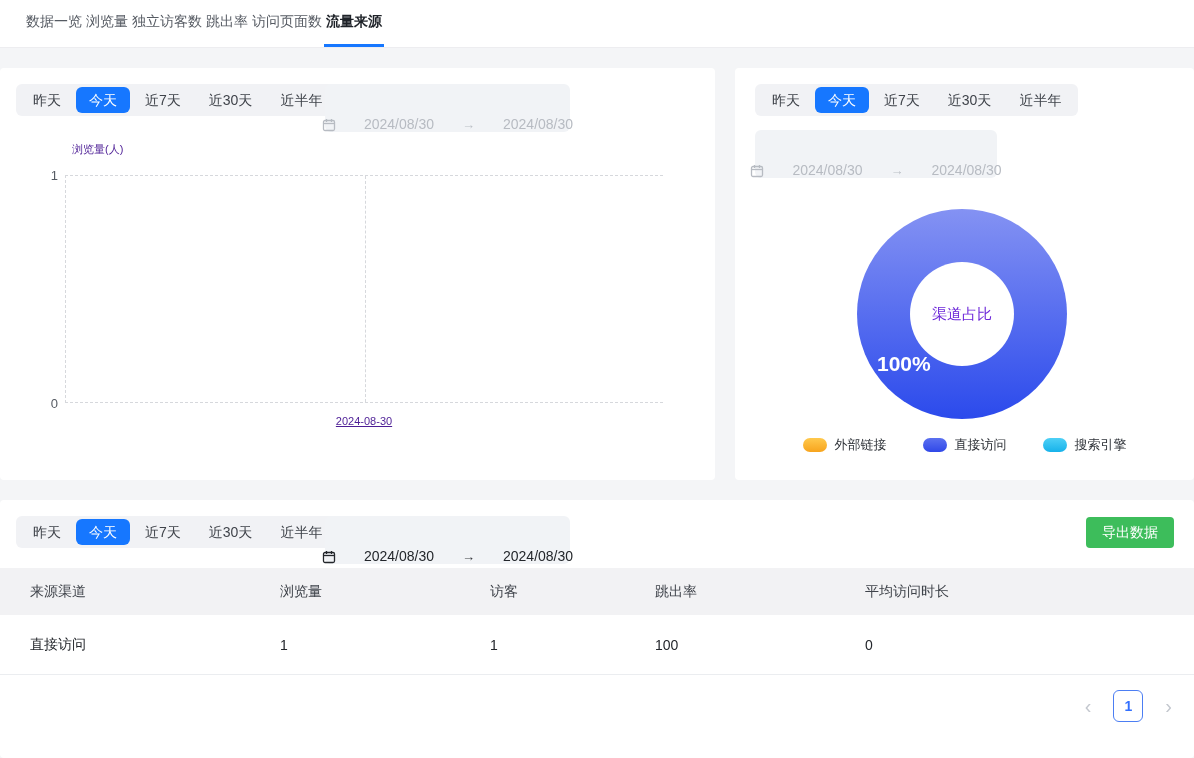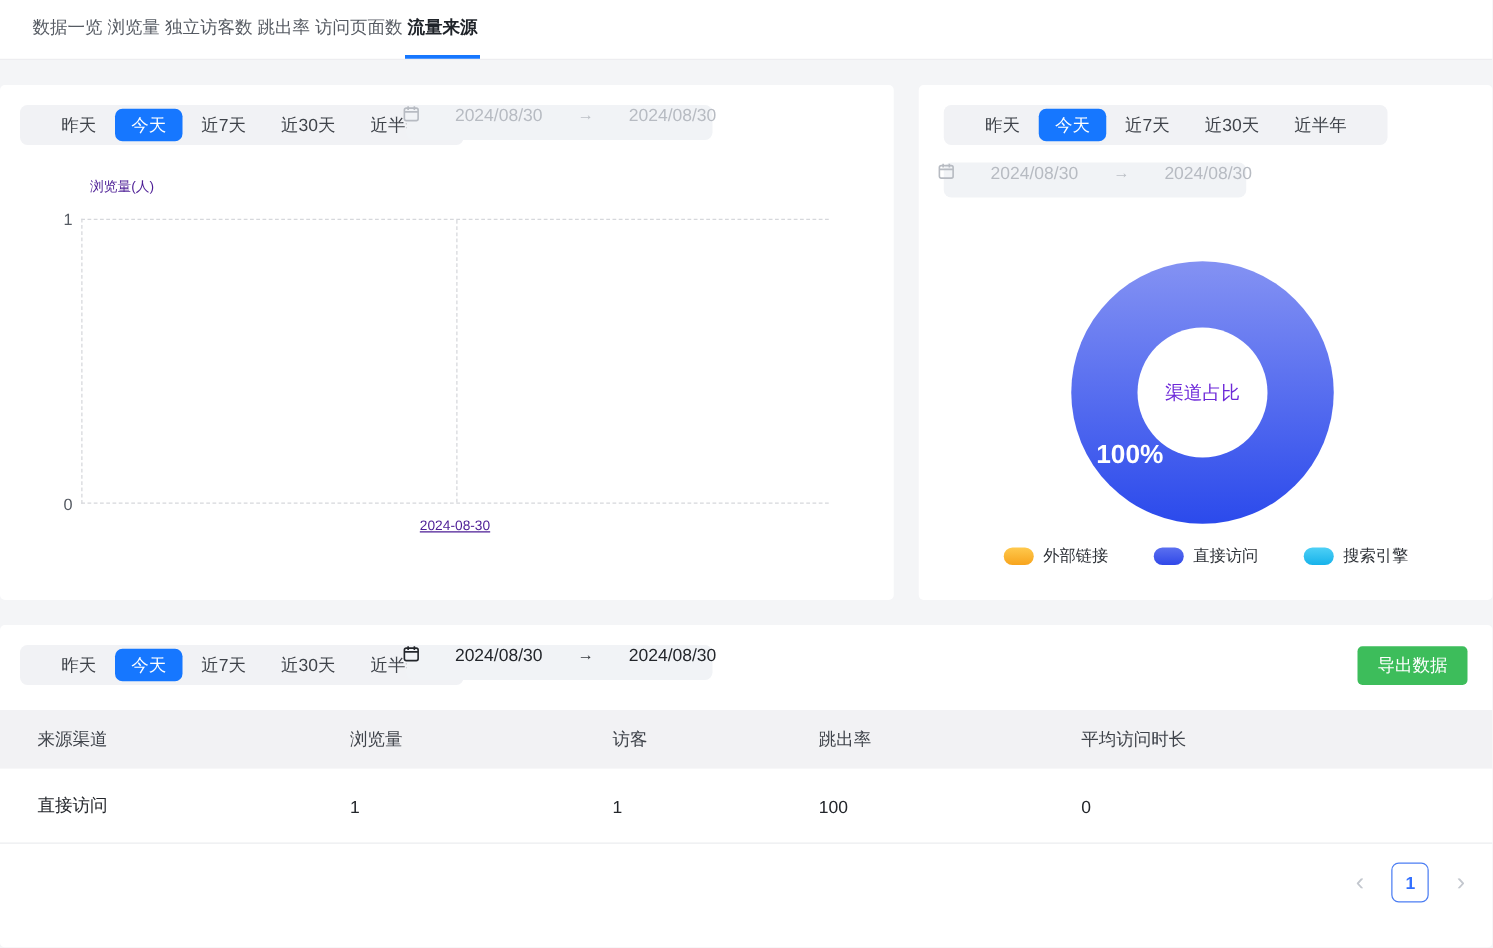--- a/index.html
+++ b/index.html
@@ -22,33 +22,33 @@
   }
   .tab.active { color:#1f2329; font-weight:bold; border-bottom-color:var(--accent-blue,#1677ff); }
   
   .panel { position:absolute; background:#fff; border-radius:4px; }
   .panel-left  { left:0;    top:68px;  width:715px;  height:412px; }
   .panel-right { left:735px; top:68px; width:459px;  height:412px; }
   .panel-bottom{ left:0;    top:500px; width:1194px; height:258px; }
   
   .seg {
     position:absolute; display:inline-flex; align-items:flex-start;
-    background:#f1f2f5; border-radius:6px; padding:3px 20px; gap:2px; height:32px;
+    background:#f1f2f5; border-radius:6px; padding:3px 4px; gap:2px; height:32px;
   }
   .seg button {
     border:none; background:transparent; font-family:inherit;
     font-size:14px; color:#3f434a; padding:5px 13px; border-radius:6px; cursor:pointer;
     line-height:16px;
   }
   .seg button.active { background:var(--accent-blue,#1677ff); color:#fff; }
   
   .datepick {
-    position:absolute; display:flex; align-items:flex-start; justify-content:center;
+    position:absolute; display:flex; align-items:flex-end; justify-content:center;
     gap:28px; background:#f1f3f6; border-radius:6px; font-size:14px;
-    height:28px; cursor:pointer;
+    height:48px; cursor:pointer;
   }
   .datepick.muted { color:#b7bbc2; }
   .datepick.dark  { color:#23262b; }
   .datepick svg { display:block; }
   .datepick .arrow { font-size:13px; color:inherit; opacity:.9; }
   
   .y-title { position:absolute; left:32px; top:74px; font-size:11px; color:#4c1d95;margin-left:40px; }
   .plot {
     position:absolute; left:65px; top:107px; width:598px; height:228px;
     border-top:1px dashed #d6d8dc; border-bottom:1px dashed #d6d8dc; border-left:1px dashed #d6d8dc;

